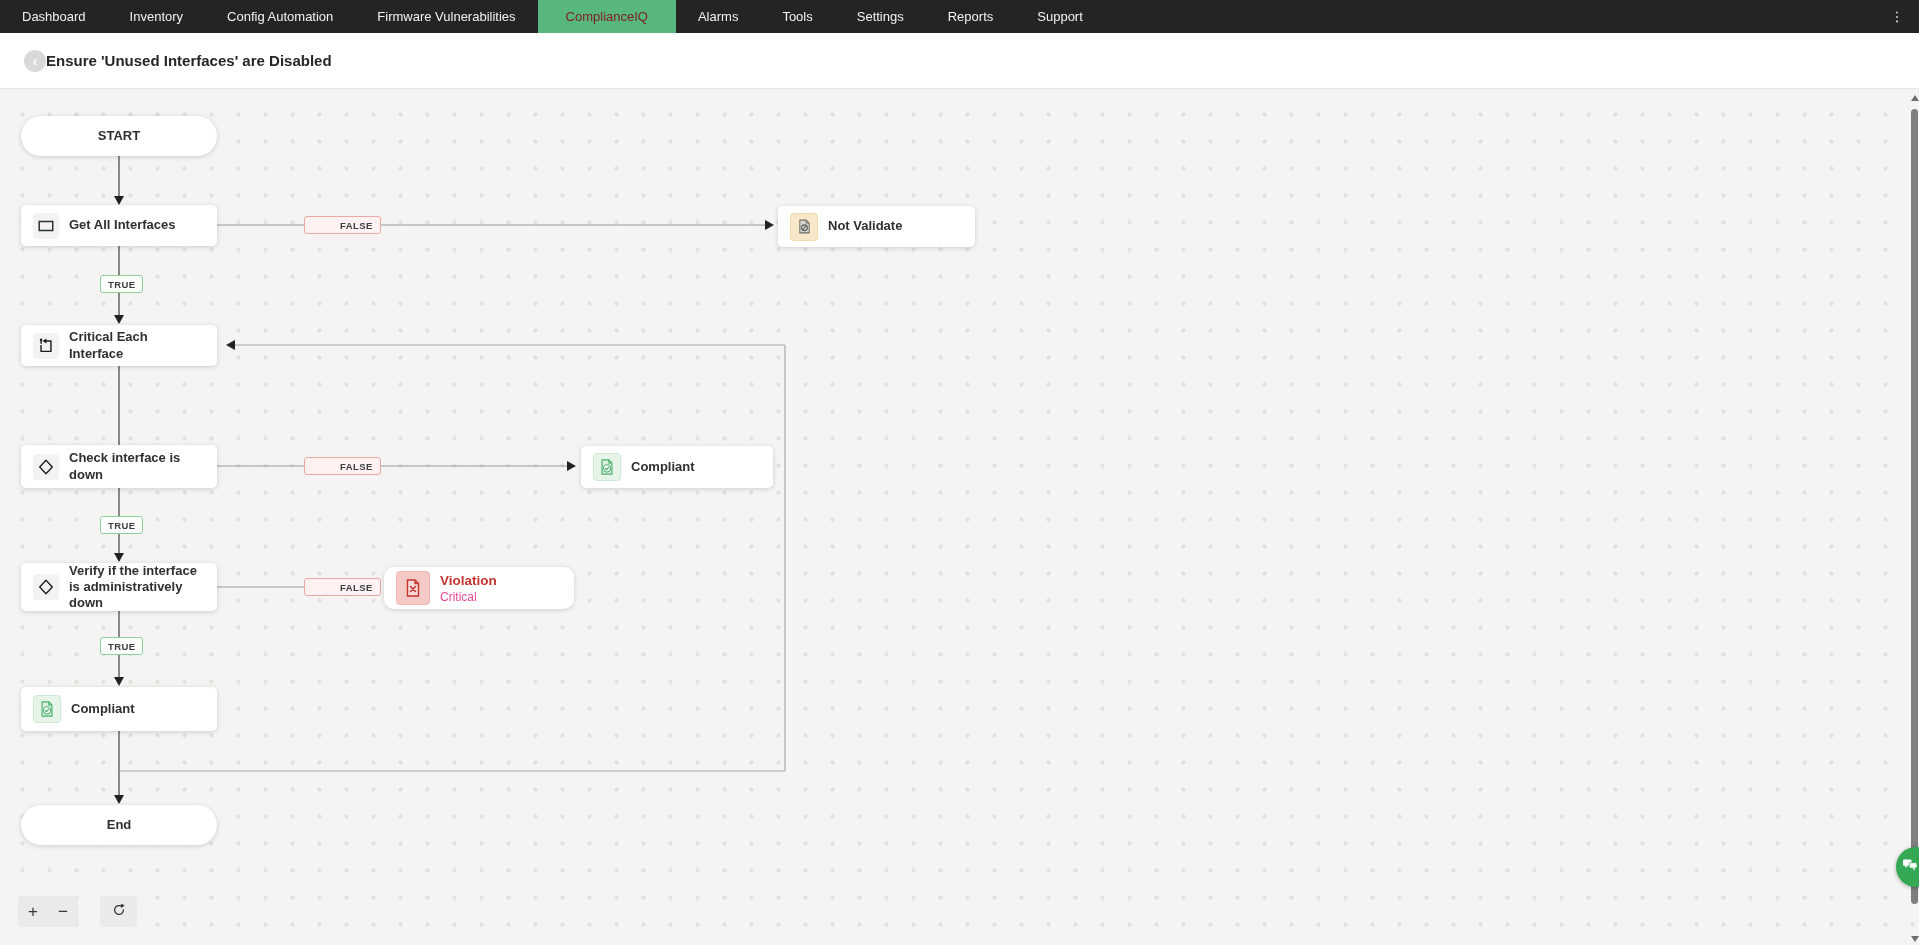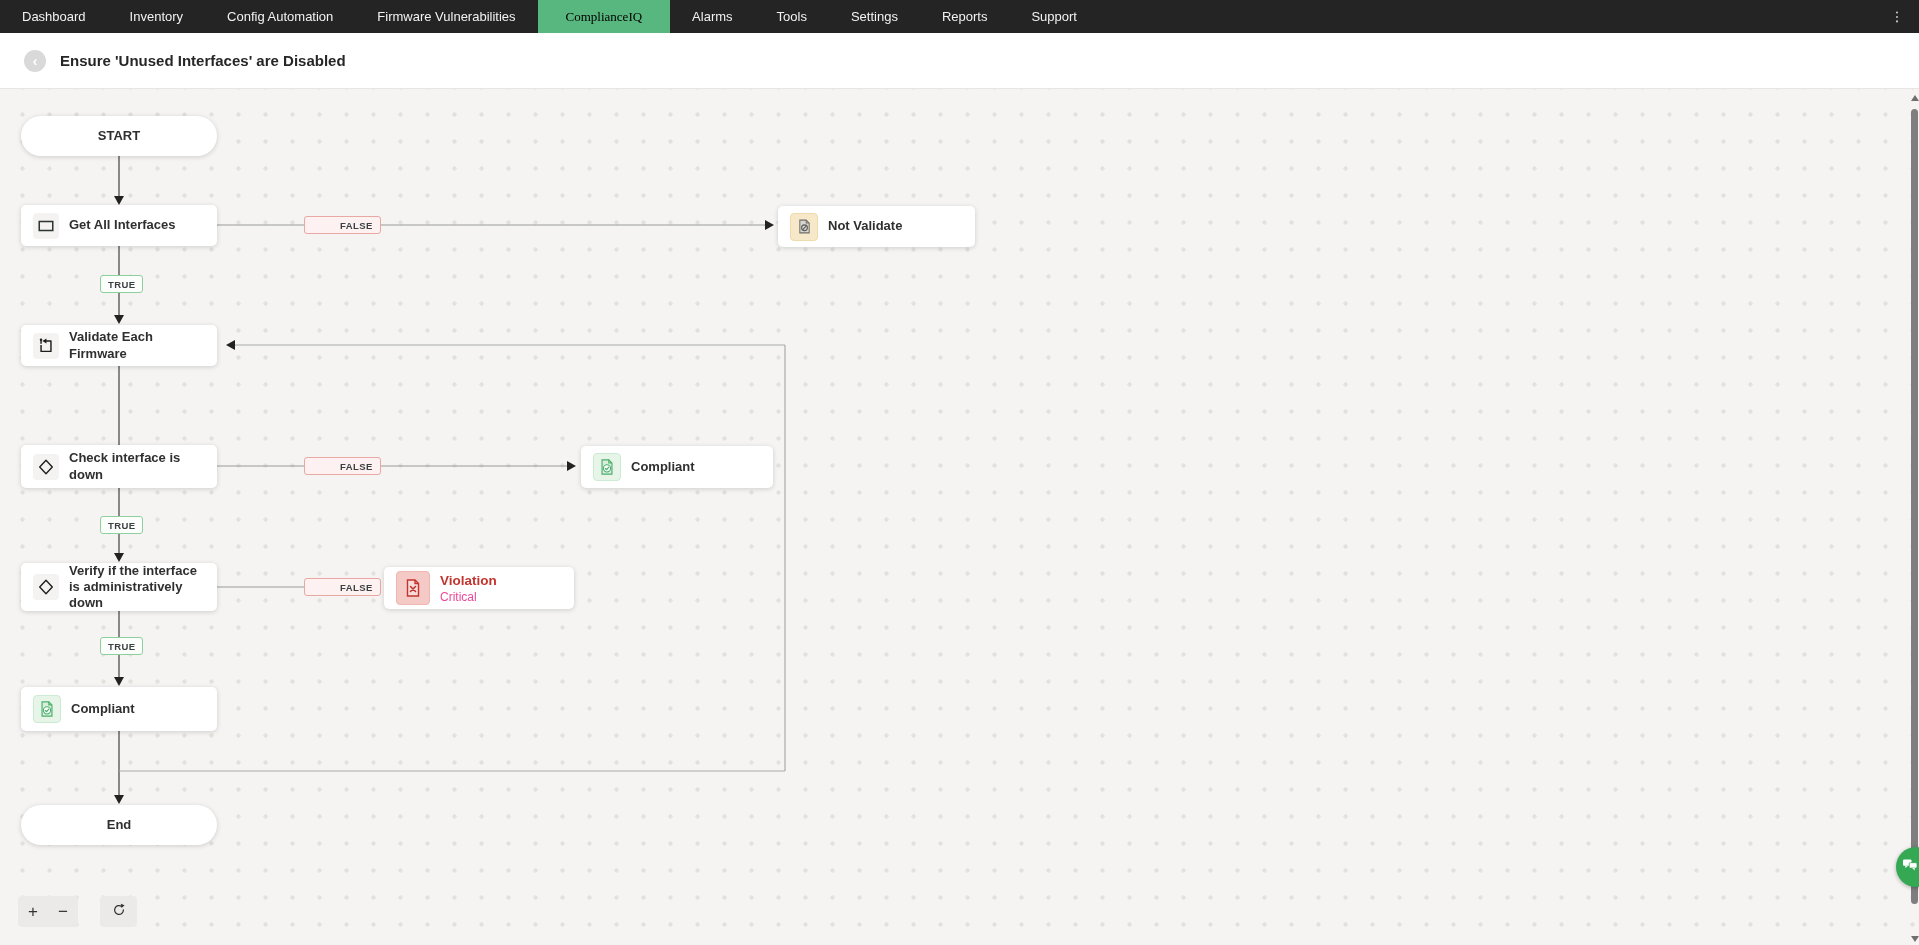--- a/index.html
+++ b/index.html
@@ -1,28 +1,28 @@
 <!DOCTYPE html>
 <html><head>
 <meta charset="utf-8">
 <style>
   * { margin:0; padding:0; box-sizing:border-box; }
   html,body { width:1919px; height:945px; overflow:hidden; font-family:"Liberation Sans", sans-serif; background:#fff; }
 
   
   .navbar { height:33px; background:#242424; display:flex; align-items:stretch; color:#f2f2f2; position:relative; }
   .nav-item { display:flex; align-items:center; padding:0 22px; font-size:13px; cursor:pointer; white-space:nowrap; }
-  .nav-item.active { background:#57b77e; color:#000000; padding:12px 28px;font-family:Liberation Serif, serif; }
+  .nav-item.active { background:#57b77e; color:#7f1d1d; padding:12px 28px; }
   .nav-kebab { position:absolute; right:10px; top:0; height:33px; width:24px; display:flex; align-items:center; justify-content:center; color:#fff; font-size:14px; letter-spacing:0; cursor:pointer; }
   .nav-kebab span { line-height:4px; font-size:13px; }
 
   
   .subheader { height:56px; background:#fff; border-bottom:1px solid #e8e6e4; display:flex; align-items:center; padding:0 33px 0 24px; }
   .back-btn { width:22px; height:22px; border-radius:50%; background:#d9d9d9; color:#fff; display:flex; align-items:center; justify-content:center; font-size:14px; font-weight:bold; cursor:pointer; flex:0 0 auto; }
-  .rule-title { margin-left:14px; font-size:15px; font-weight:bold; color:#262626; }
+  .rule-title { font-size:15px; font-weight:bold; color:#262626; }
   .subheader-right { margin-left:auto; display:flex; align-items:center; gap:14px; }
   .help-link { font-family:"DejaVu Serif", serif; font-size:15px; color:#4a89b8; cursor:pointer; }
   .next-btn { width:118px; height:31px; background:#57b77e; border:1px solid #4da872; border-radius:3px; color:#fff; font-family:"DejaVu Serif", serif; font-size:14px; display:flex; align-items:center; justify-content:center; cursor:pointer; }
 
   
   .canvas { position:relative; width:1919px; height:856px; background-color:#f5f4f2;
             background-image:radial-gradient(circle, #e3e1de 1.9px, transparent 2.4px);
             background-size:27px 27px; background-position:9px 12px; overflow:hidden; }
   .edges { position:absolute; left:0; top:0; width:100%; height:100%; pointer-events:none; }
 
@@ -150,21 +150,21 @@
 
   <div class="node" style="left:21px; top:236px; width:196px; height:41px;">
     <span class="icon-box icon-neutral">
       <svg width="18" height="18" viewBox="0 0 20 20">
         <path d="M9.5 4.5 H15.5 V16 H4.5 V9" fill="none" stroke="#1e1e1e" stroke-width="1.6" stroke-linejoin="round"></path>
         <polygon points="10.5,1.8 6,4.5 10.5,7.2" fill="#1e1e1e"></polygon>
         <circle cx="4.5" cy="3" r="1.4" fill="#1e1e1e"></circle>
         <line x1="4.5" y1="3" x2="4.5" y2="7" stroke="#1e1e1e" stroke-width="1.6" stroke-linecap="round"></line>
       </svg>
     </span>
-    <span class="label">Validate Each Firmware</span>
+    <span class="label">Critical Each Interface</span>
   </div>
 
   <div class="node" style="left:21px; top:356px; width:196px; height:43px;">
     <span class="icon-box icon-neutral">
       <svg width="18" height="18" viewBox="0 0 20 20">
           <path d="M10 2.5 L17 10 L10 17.5 L3 10 Z" fill="none" stroke="#1e1e1e" stroke-width="1.5" stroke-linejoin="round"></path>
         </svg>
     </span>
     <span class="label">Check interface is down</span>
   </div>
@@ -189,21 +189,21 @@
     <span class="icon-box icon-neutral">
       <svg width="18" height="18" viewBox="0 0 20 20">
           <path d="M10 2.5 L17 10 L10 17.5 L3 10 Z" fill="none" stroke="#1e1e1e" stroke-width="1.5" stroke-linejoin="round"></path>
         </svg>
     </span>
     <span class="label">Verify if the interface is administratively down</span>
   </div>
 
   <div class="badge badge-false" style="left:304px; top:489px;">FALSE</div>
 
-  <div class="node" style="left:384px; top:478px; width:190px; height:42px;">
+  <div class="node" style="left:384px; top:478px; width:190px; height:42px;border-radius:10px;">
     <span class="icon-box icon-red">
       <svg width="20" height="20" viewBox="0 0 20 20">
         <path d="M4.5 2 H12 L15.5 5.5 V18 H4.5 Z" fill="#f7dcd9" stroke="#c2342e" stroke-width="1.4"></path>
         <path d="M12 2 V5.5 H15.5" fill="none" stroke="#c2342e" stroke-width="1.4"></path>
         <path d="M7.5 8.5 L12.5 13.5 M12.5 8.5 L7.5 13.5" stroke="#c2342e" stroke-width="1.6" stroke-linecap="round"></path>
       </svg>
     </span>
     <span class="violation-text">
       <div class="title">Violation</div>
       <div class="sub">Critical</div>

